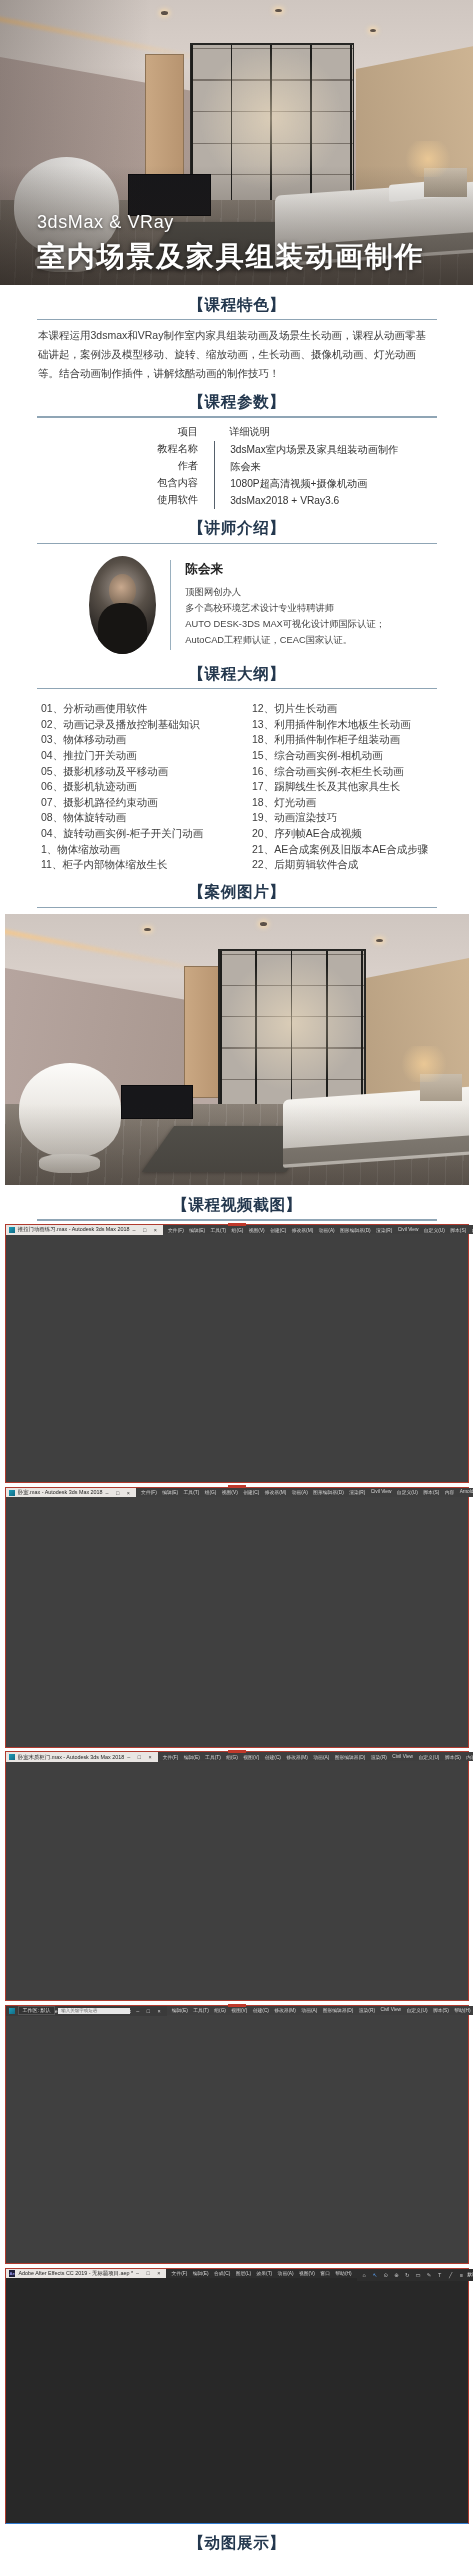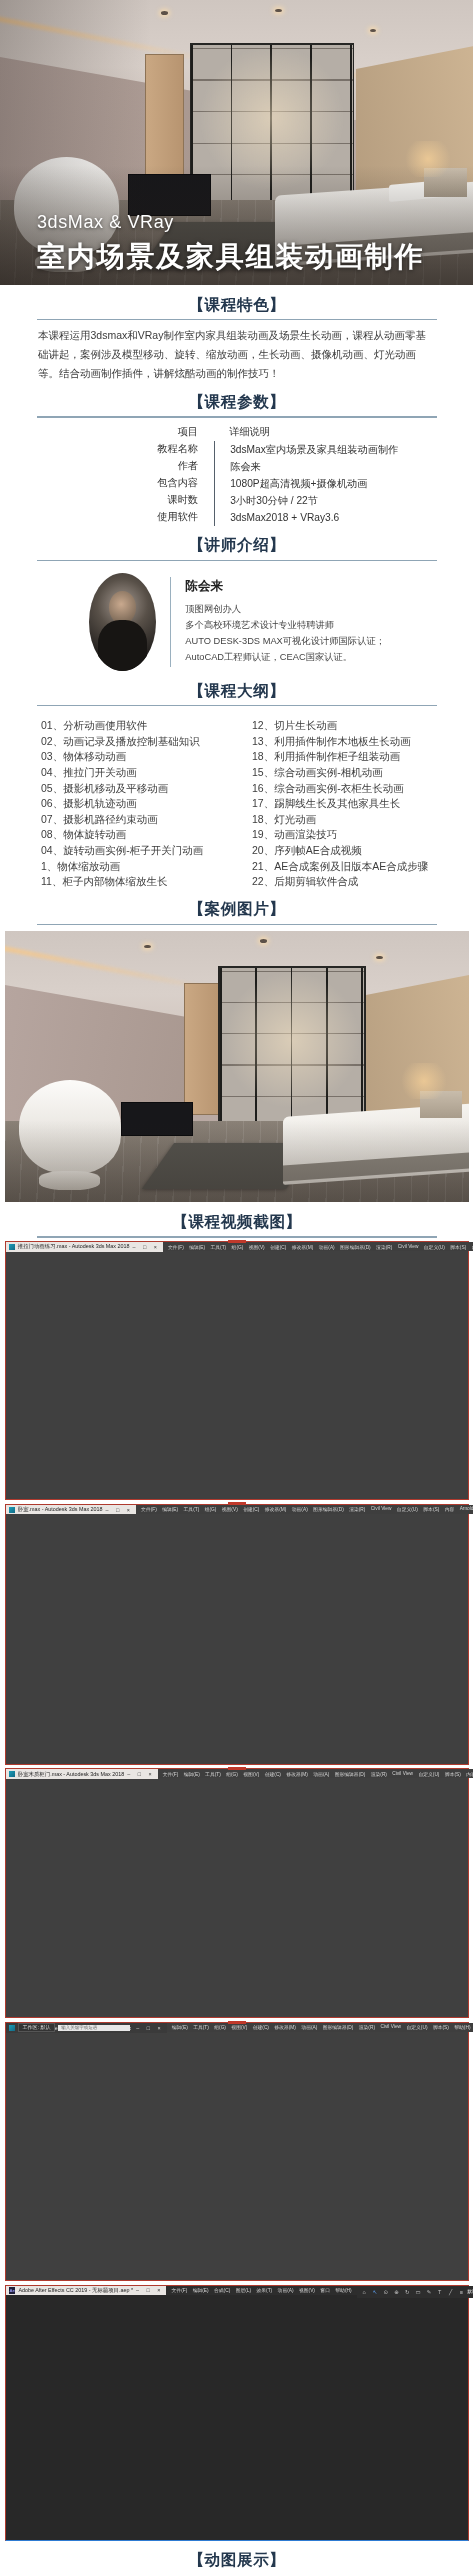--- a/index.html
+++ b/index.html
@@ -268,24 +268,20 @@
     </div>
       <div class="prow pdata">
       <div class="plabel">作者</div>
       <div class="pvalue">陈会来</div>
     </div>
       <div class="prow pdata">
       <div class="plabel">包含内容</div>
       <div class="pvalue">1080P超高清视频+摄像机动画</div>
     </div>
       <div class="prow pdata">
-      <div class="plabel">课时数</div>
-      <div class="pvalue">3小时30分钟 / 22节</div>
-    </div>
-      <div class="prow pdata">
       <div class="plabel">使用软件</div>
       <div class="pvalue">3dsMax2018 + VRay3.6</div>
     </div>
     </div>
 </div>
 
 <div class="sec-head">【讲师介绍】</div>
 <div class="sec-line"></div>
 <div class="instr">
   <div class="iphoto"></div>

